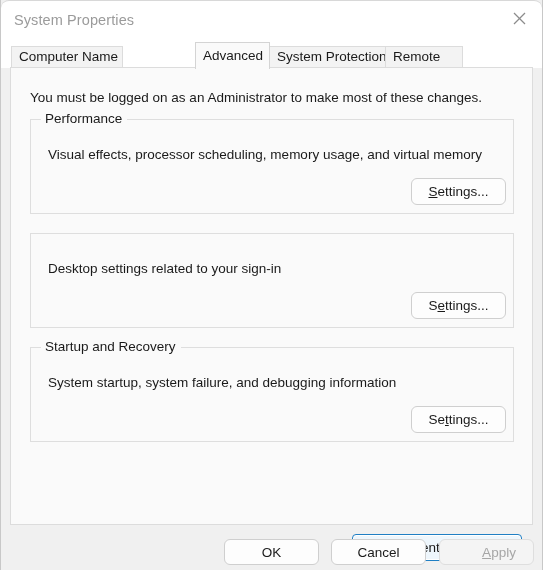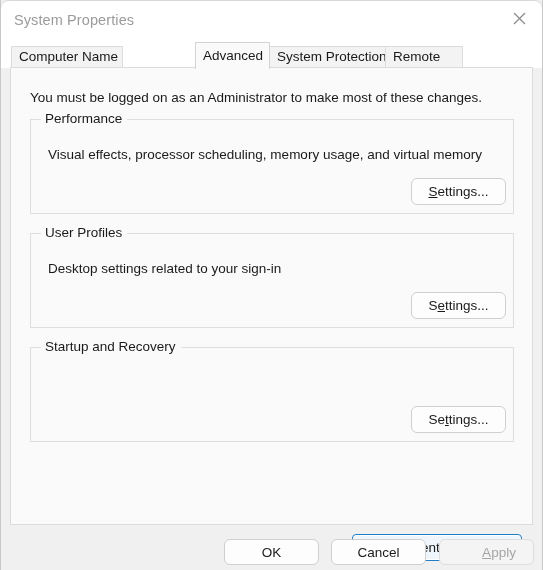--- a/index.html
+++ b/index.html
@@ -244,29 +244,29 @@
 
     <div class="groupbox" id="group-performance">
       <div class="group-legend">Performance</div>
       <div class="group-desc">Visual effects, processor scheduling, memory usage, and virtual memory</div>
       <button class="btn group-settings-btn">
           <span><span></span><span class="acc">S</span><span>ettings...</span></span>
         </button>
     </div>
 
     <div class="groupbox" id="group-userprofiles">
-      <div class="group-legend">User Profiles</div>
       <div class="group-desc">Desktop settings related to your sign-in</div>
       <button class="btn group-settings-btn">
           <span><span>S</span><span class="acc">e</span><span>ttings...</span></span>
         </button>
     </div>
 
     <div class="groupbox" id="group-startup">
       <div class="group-legend">Startup and Recovery</div>
+      <div class="group-desc">System startup, system failure, and debugging information</div>
       <button class="btn group-settings-btn">
           <span><span>Se</span><span class="acc">t</span><span>tings...</span></span>
         </button>
     </div>
 
     <button class="btn focused" id="env-vars-button">
         <span><span>Enviro</span><span class="acc">n</span><span>ment Variables...</span></span>
       </button>
 
   </div>

